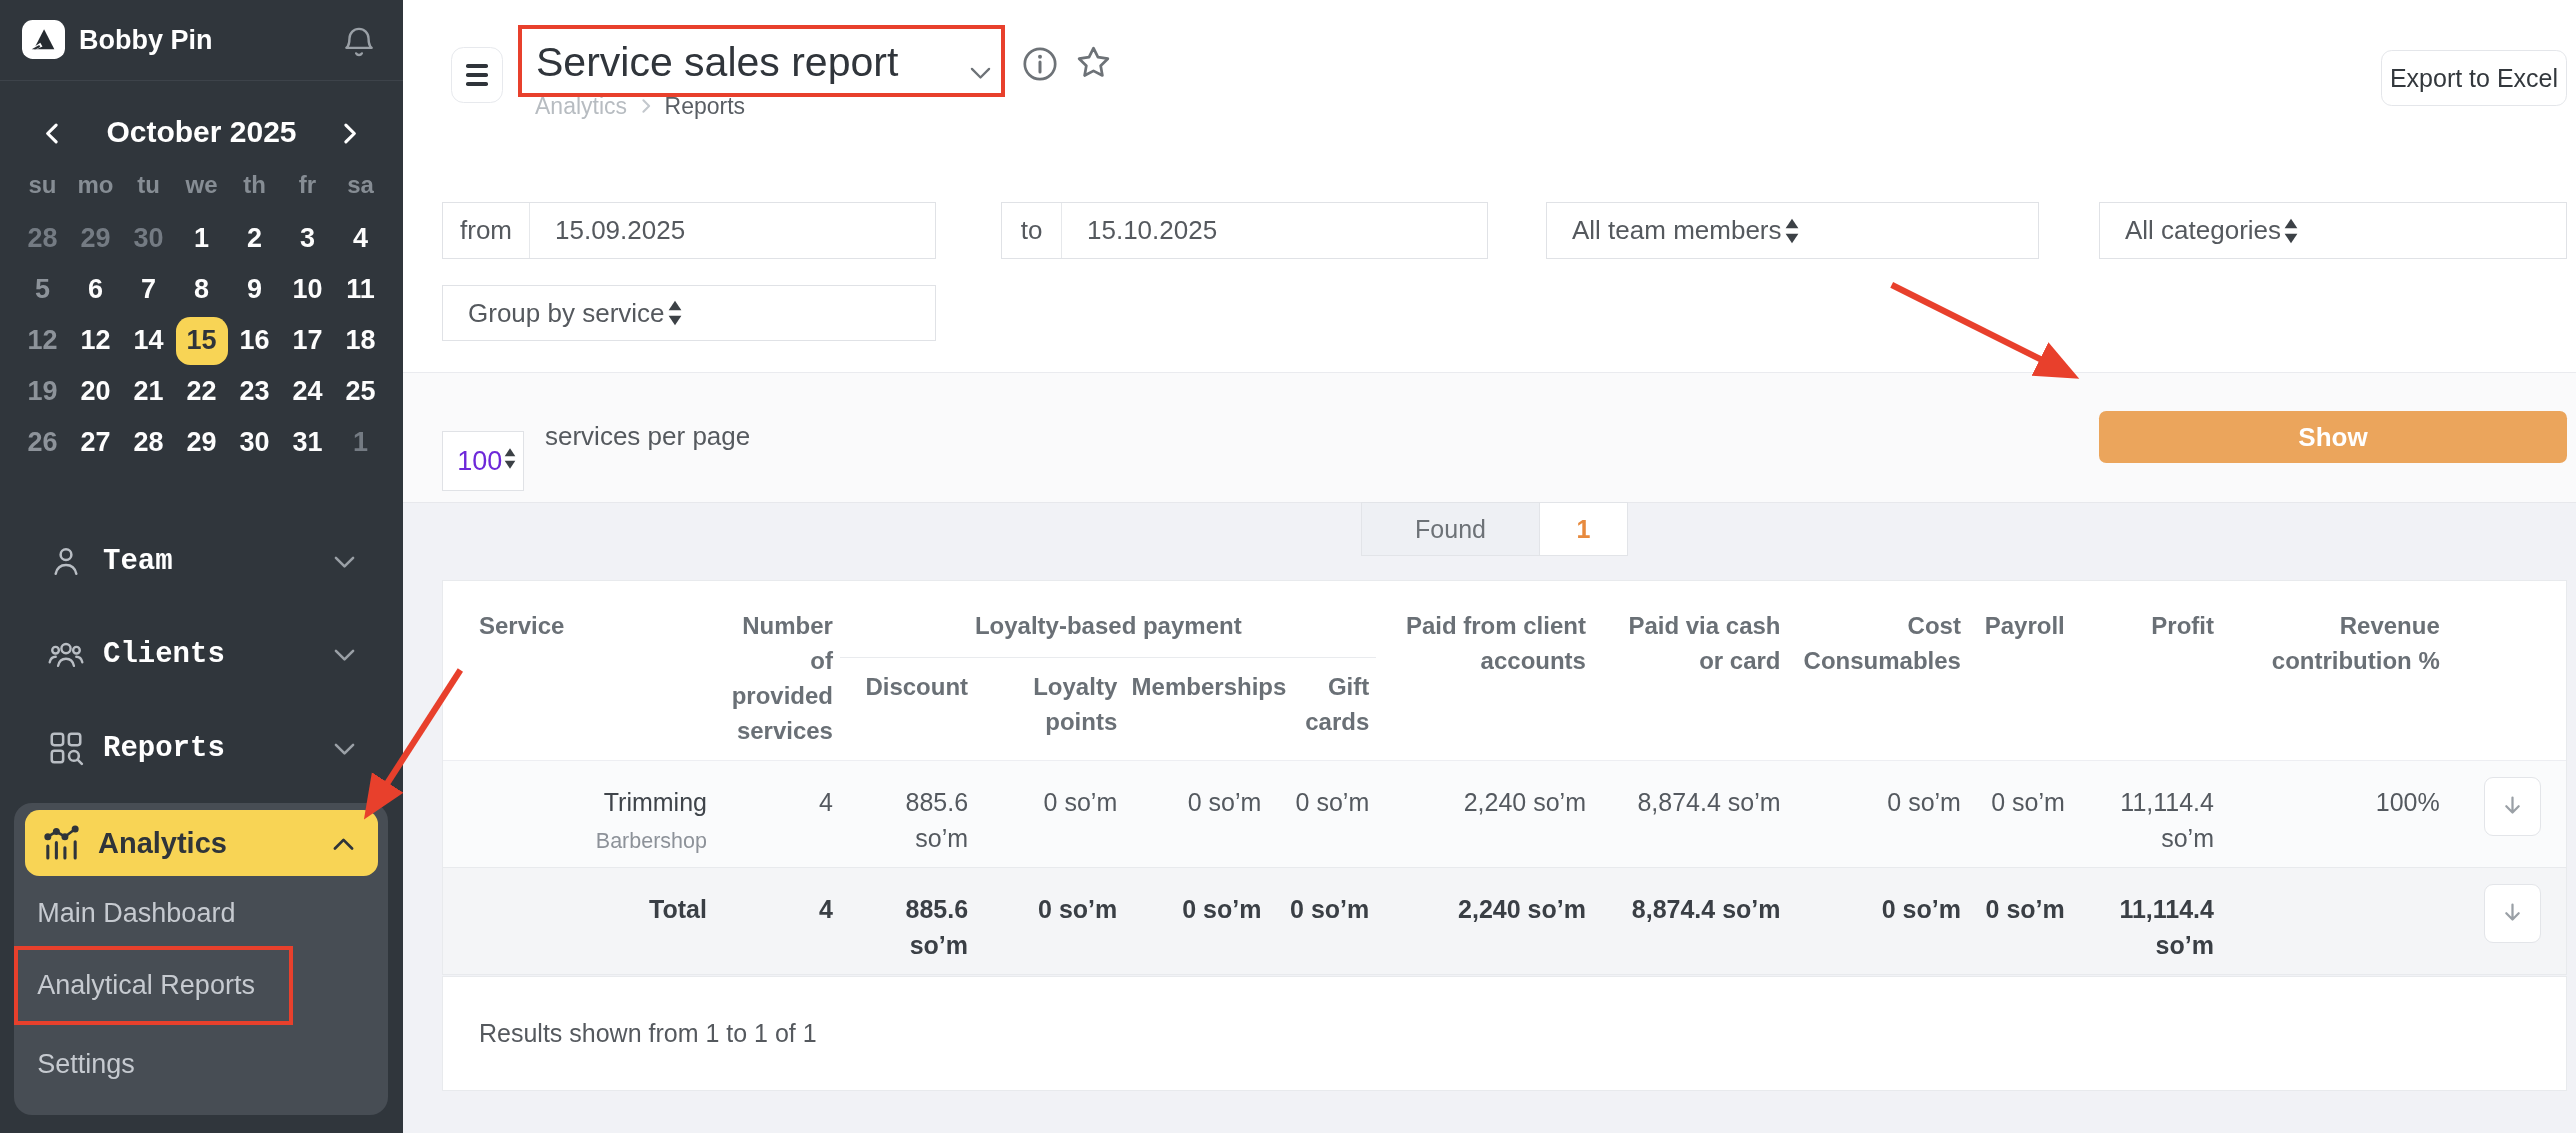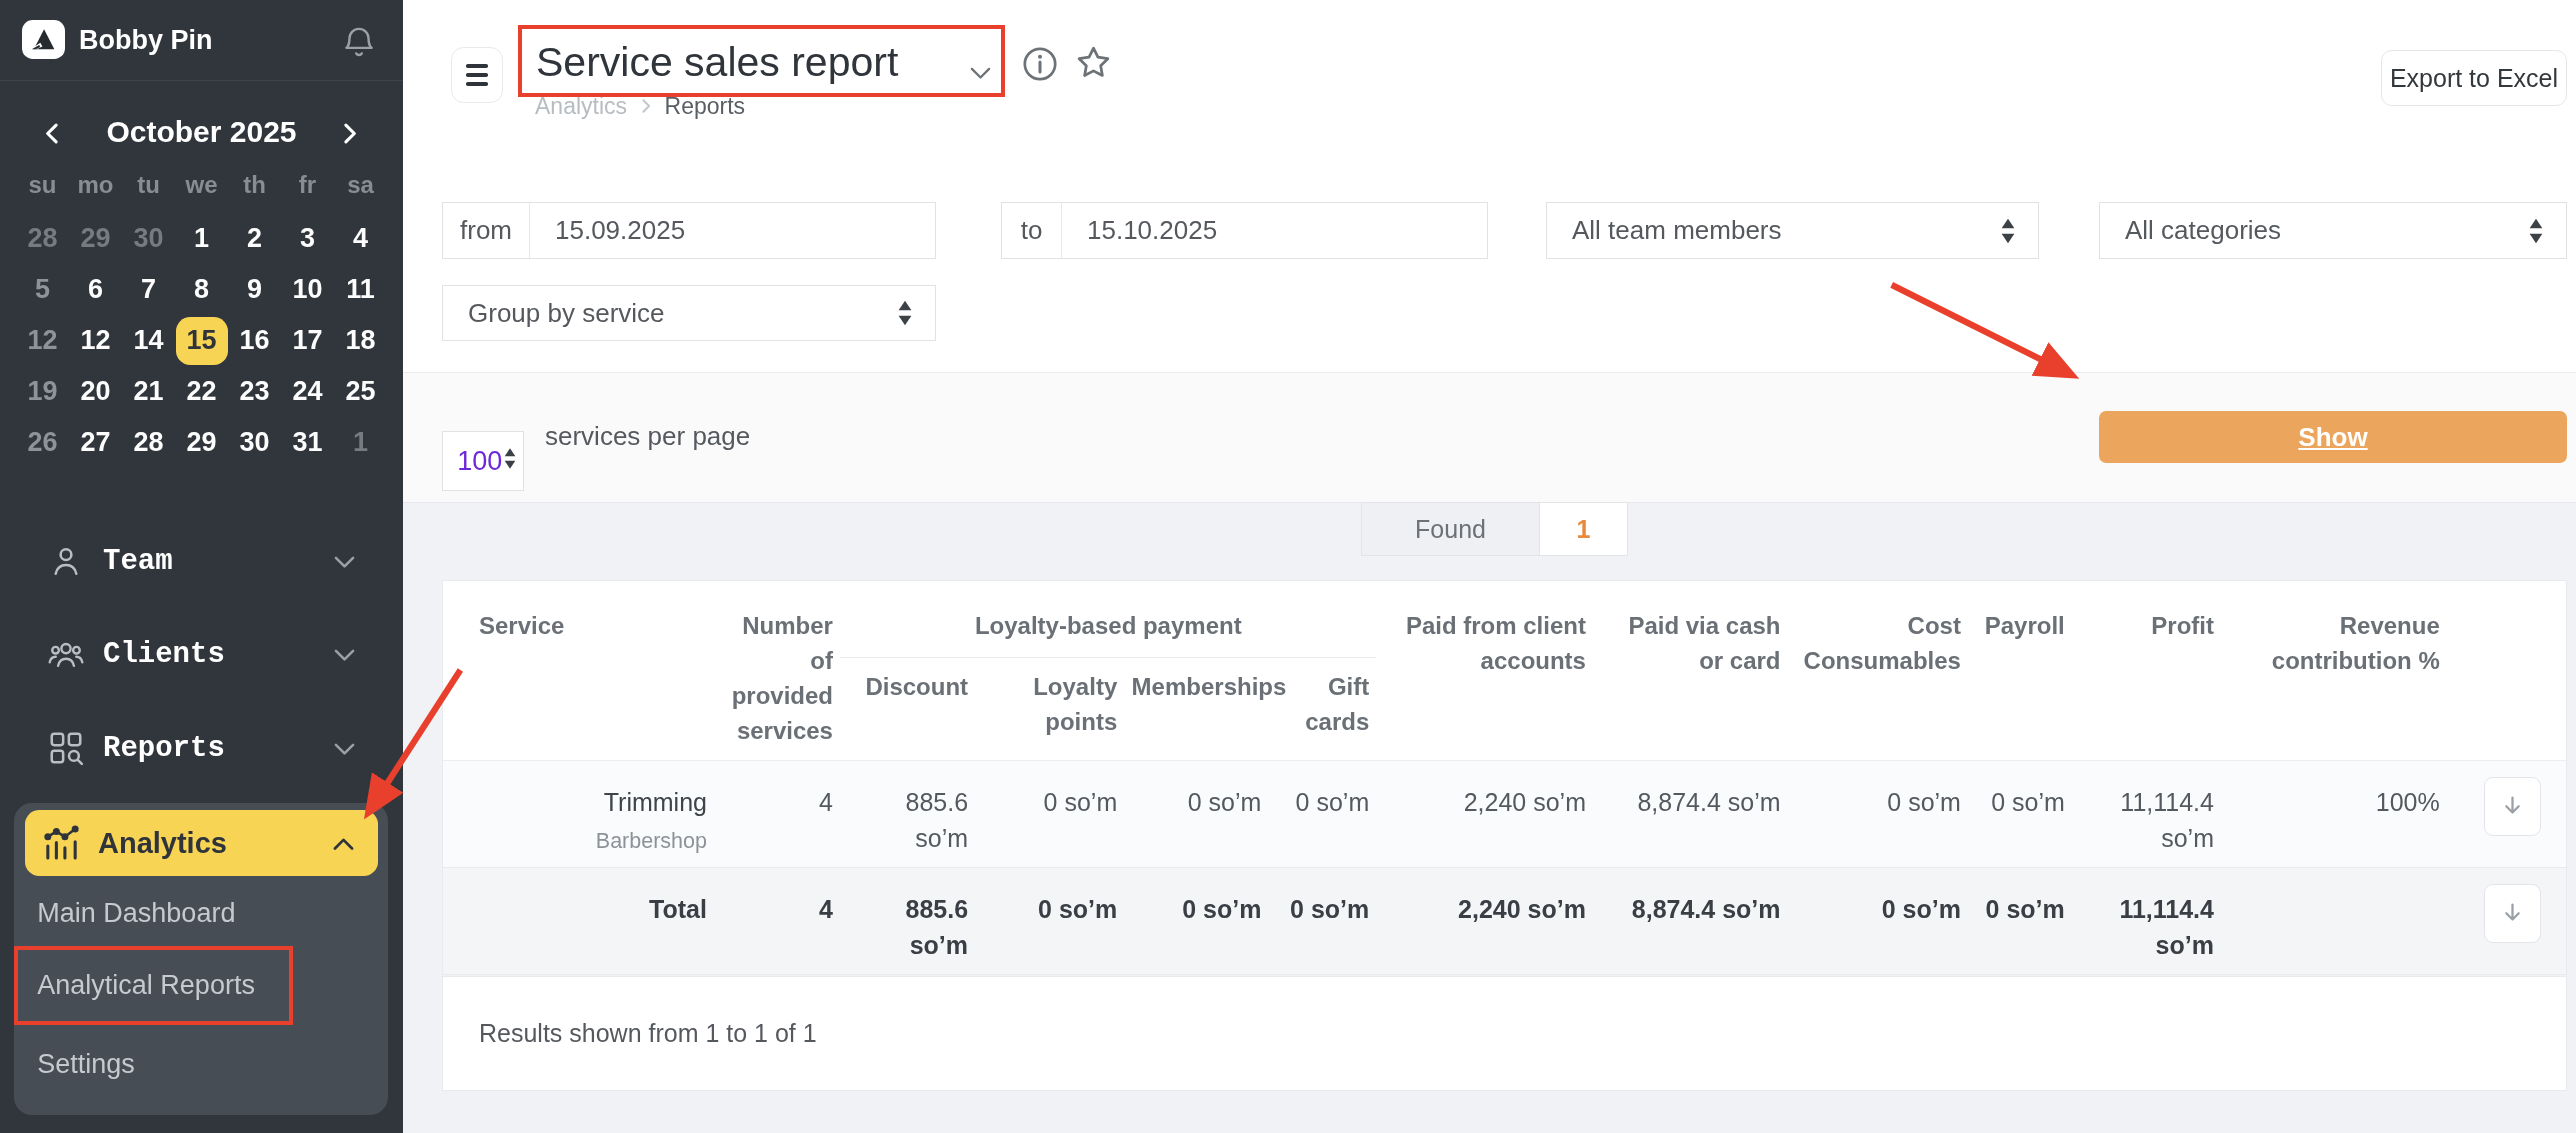--- a/index.html
+++ b/index.html
@@ -52,26 +52,26 @@
   .info-ic { position:absolute; left:1021px; top:45px; width:38px; height:38px; cursor:pointer; }
   .star-ic { position:absolute; left:1073px; top:42px; width:41px; height:41px; cursor:pointer; }
   .breadcrumb { position:absolute; left:535px; top:93px; display:flex; align-items:center; gap:12.5px; font-size:23px; }
   .bc-parent { color:#b7bcc1; } .bc-cur { color:#595e64; }
   .export-btn { position:absolute; left:2381px; top:50px; width:186px; height:56px; background:#fff; border:1.8px solid #e4e6ea; border-radius:10.7px; box-sizing:border-box; display:flex; align-items:center; justify-content:center; font-size:25px; color:#33383d; cursor:pointer; }
 
   
   .fbox { position:absolute; height:57px; background:#fff; border:1.8px solid #e0e2e6; box-sizing:border-box; display:flex; align-items:center; font-size:26px; color:#55595e; }
   .fbox .pref { height:100%; display:flex; align-items:center; justify-content:center; border-right:1.8px solid #e6e8eb; color:#55595e; }
   .fbox .val { padding-left:25px; }
-  .selbox { position:absolute; height:57px; background:#fff; border:1.8px solid #e0e2e6; box-sizing:border-box; display:flex; align-items:center; justify-content:space-between; padding:0 20px 0 25px; font-size:26px; color:#55595e; cursor:pointer; }
+  .selbox { position:absolute; height:57px; background:#fff; border:1.8px solid #e0e2e6; box-sizing:border-box; display:flex; align-items:center; padding:0 20px 0 25px; font-size:26px; color:#55595e; cursor:pointer; }
   .updown { width:20px; height:30px; flex:none; }
 
   .perpage { position:absolute; left:442px; top:410px; width:82px; height:60px; background:#fff; border:1.8px solid #e0e2e6; box-sizing:border-box; display:flex; align-items:center; justify-content:space-between; padding:0 9px 0 14.3px; font-size:27px; color:#6d28d9; cursor:pointer;margin-top:21px; }
   .perpage-label { position:absolute; left:545px; top:410px; height:52px; display:flex; align-items:center; font-size:26px; color:#55595e; }
-  .show-btn { position:absolute; left:2099px; top:411px; width:468px; height:52px; background:#eba55c; border-radius:7.2px; display:flex; align-items:center; justify-content:center; font-size:26px; font-weight:600; color:#fff; cursor:pointer;text-decoration:underline; }
+  .show-btn { position:absolute; left:2099px; top:411px; width:468px; height:52px; background:#eba55c; border-radius:7.2px; display:flex; align-items:center; justify-content:center; font-size:26px; font-weight:600; color:#fff; cursor:pointer; }
 
   
   .tabs { position:absolute; left:1361px; top:502px; display:flex; }
   .tab-found { width:179px; height:54px; border:1.8px solid #e2e4e8; background:#eef0f4; color:#6d7277; font-size:25px; display:flex; align-items:center; justify-content:center; box-sizing:border-box; cursor:pointer; }
   .tab-count { width:88px; height:54px; border:1.8px solid #e2e4e8; border-left:none; background:#fff; color:#e78a3e; font-size:25px; font-weight:700; display:flex; align-items:center; justify-content:center; box-sizing:border-box; cursor:pointer; }
 
   
   .tablecard { position:absolute; left:442px; top:580px; width:2125px; background:#fff; border:0.9px solid #e8eaed; box-sizing:border-box; }
   table { width:100%; border-collapse:collapse; table-layout:fixed; }
   th { font-size:24px; font-weight:700; color:#6a7076; text-align:right; vertical-align:top; padding:0 7.2px; line-height:35px; }

